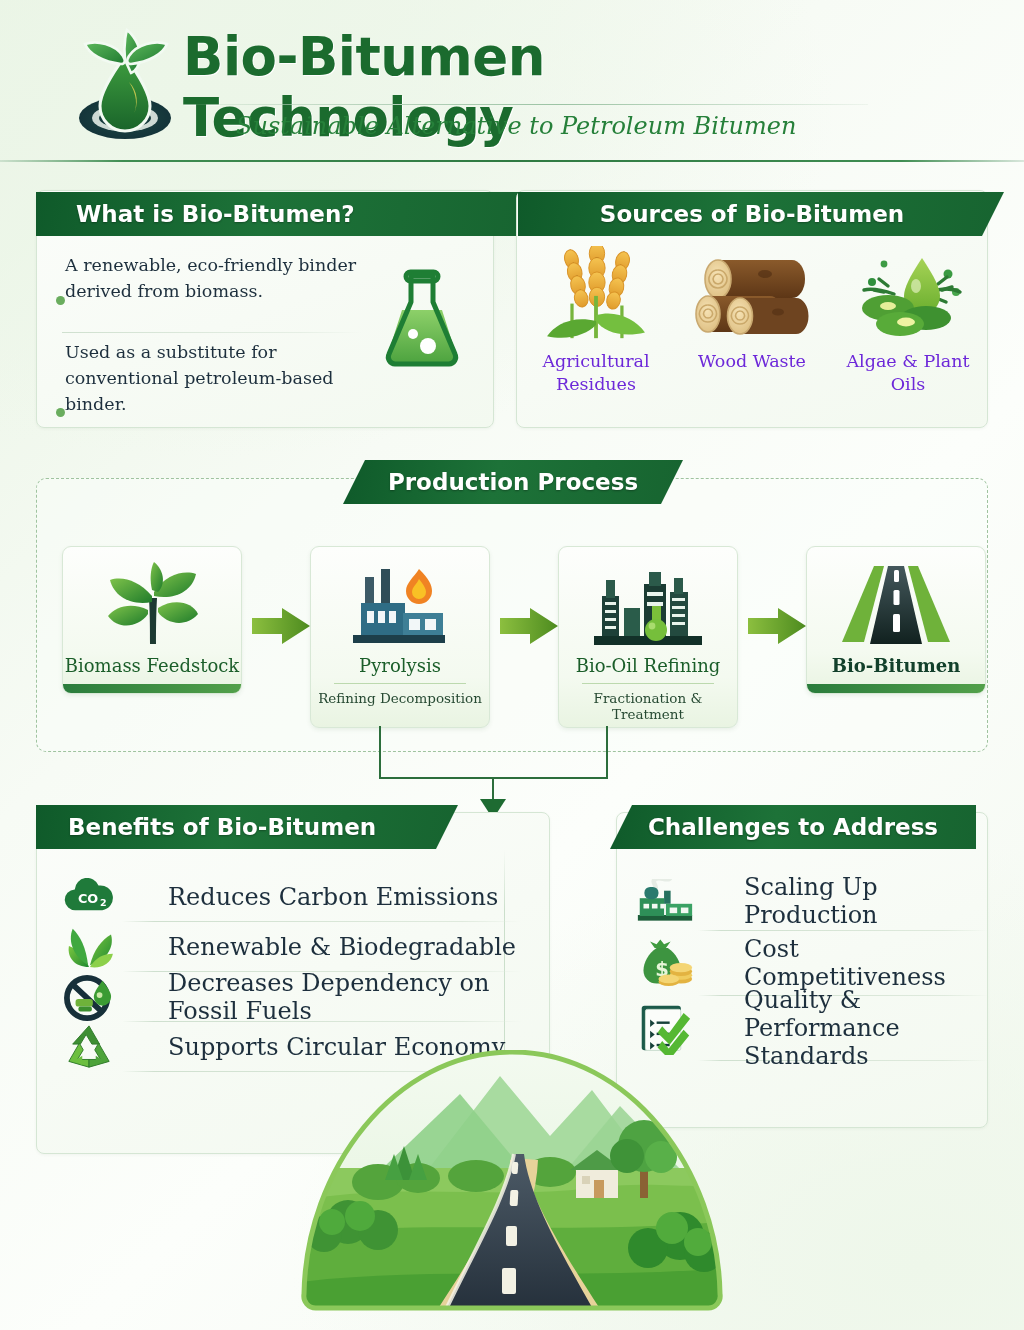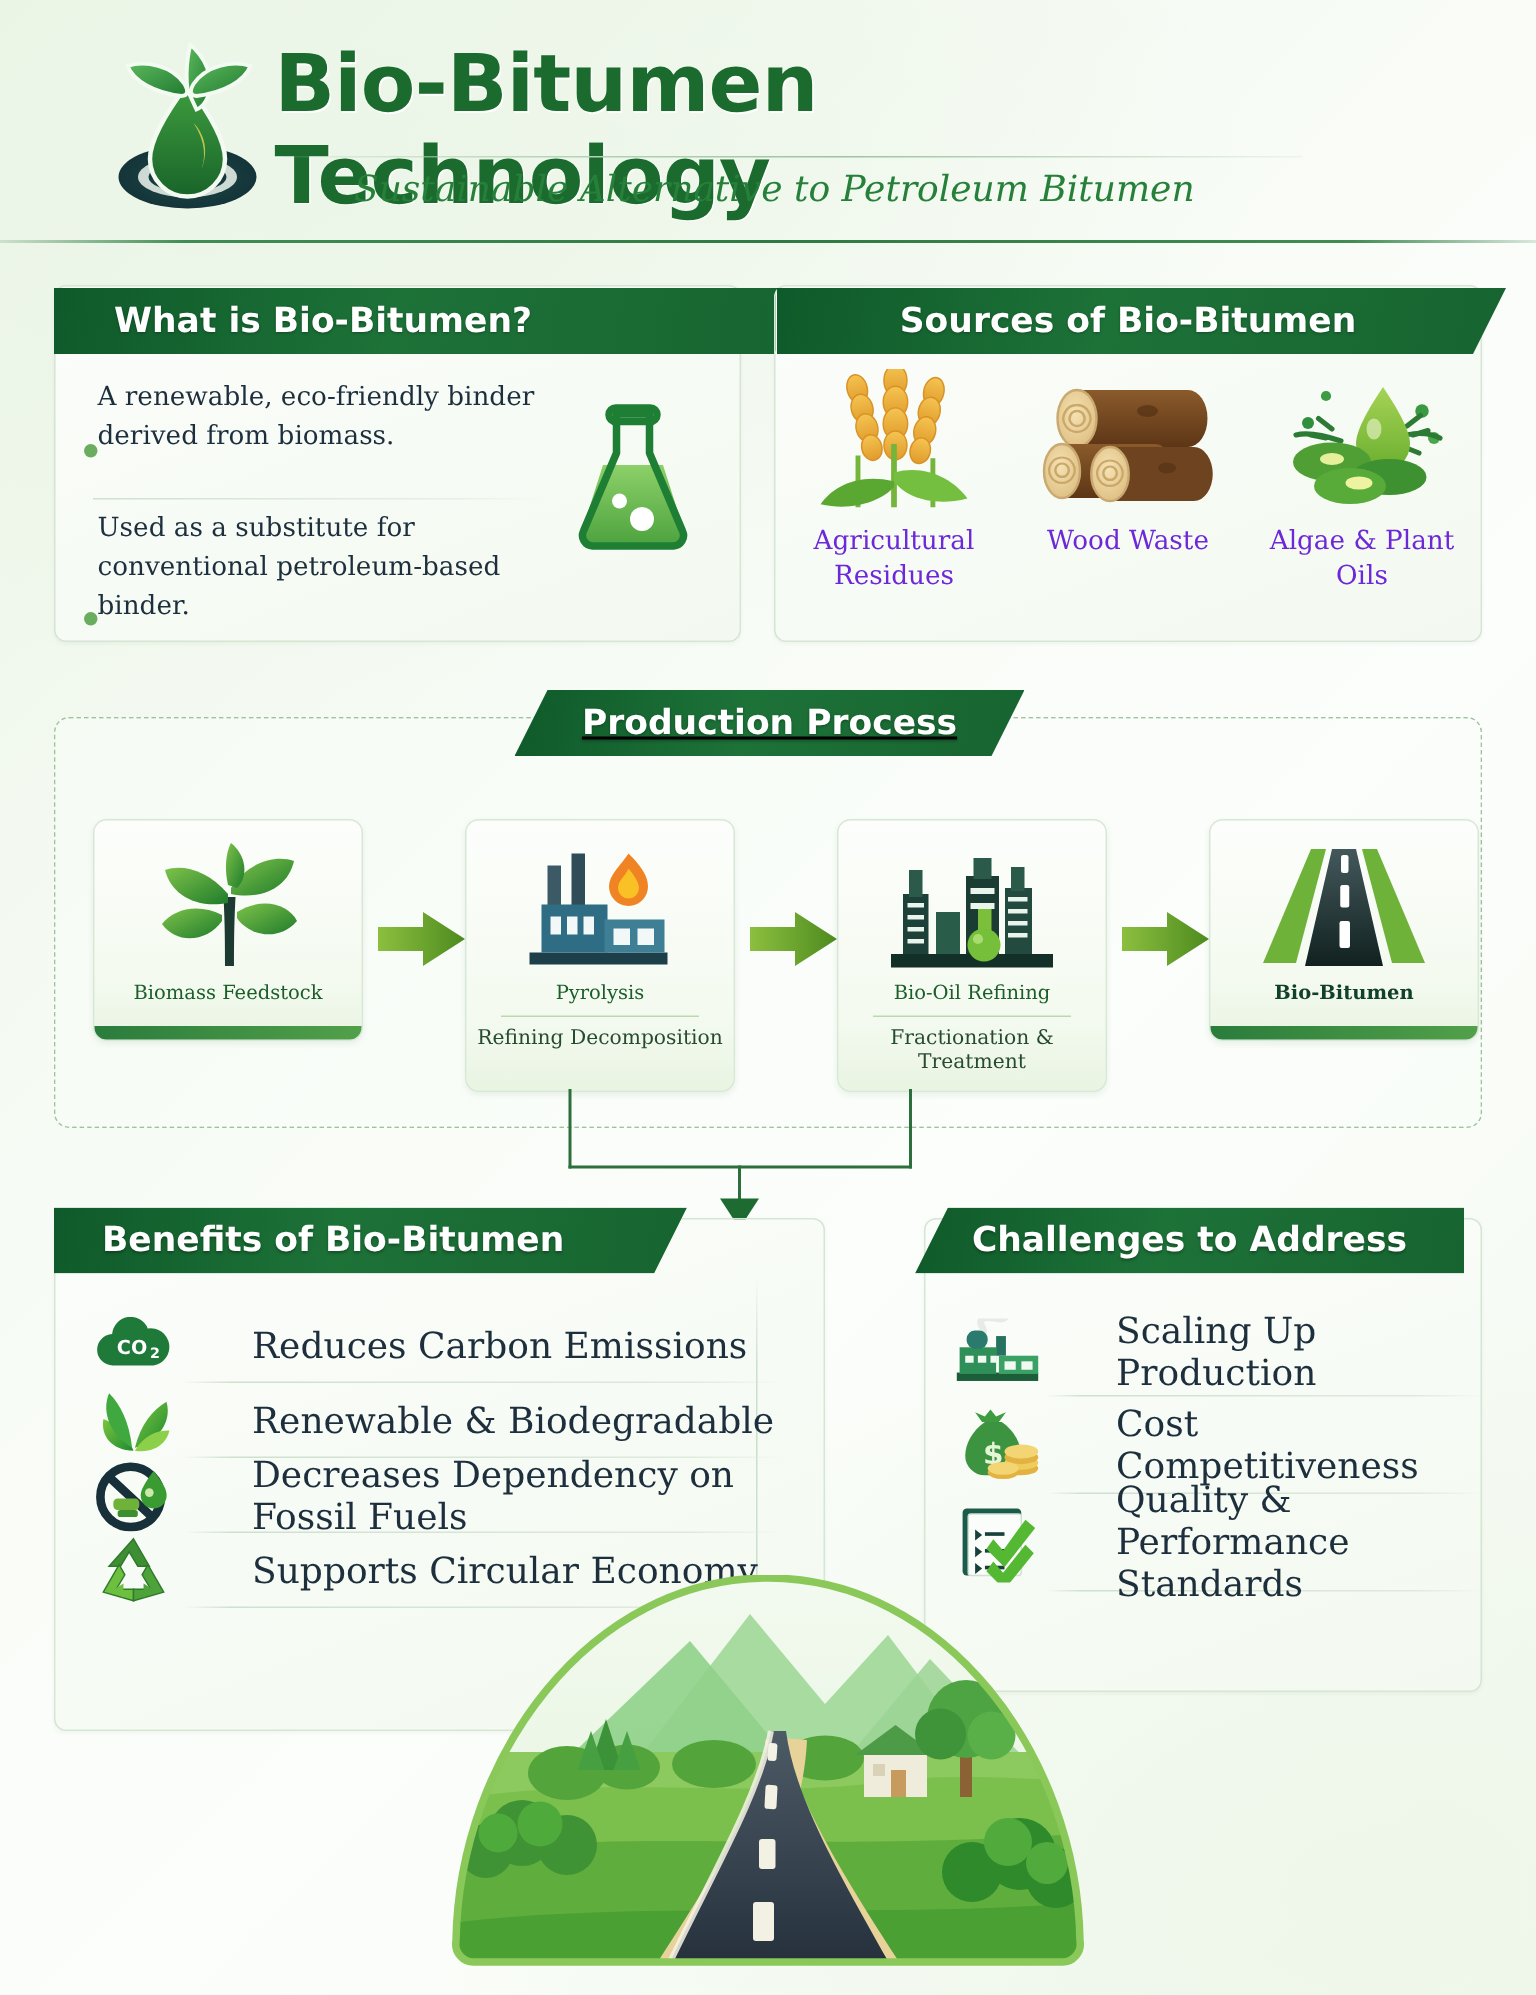--- a/index.html
+++ b/index.html
@@ -31,21 +31,21 @@
   .card{position:absolute;border:1px solid #d5e6d4;border-radius:8px;
     background:linear-gradient(160deg,#fbfdfa 0%,#f3f9f0 100%);
     box-shadow:0 1px 3px rgba(60,100,60,.06);}
   .banner{position:absolute;height:44px;display:flex;align-items:center;
     background:linear-gradient(100deg,#0f5a2a 0%,#1d7238 45%,#176430 100%);
     box-shadow:0 2px 4px rgba(20,70,35,.22);}
   .banner span{font-family:"DejaVu Sans", sans-serif;font-weight:700;font-size:23px;color:#fff;
     text-shadow:0 1px 2px rgba(0,0,0,.3);white-space:nowrap;}
   .skew-r{clip-path:polygon(0 0,100% 0,calc(100% - 22px) 100%,0 100%);}
   .skew-l{clip-path:polygon(22px 0,100% 0,100% 100%,0 100%);}
-  .skew-both{clip-path:polygon(22px 0,100% 0,calc(100% - 22px) 100%,0 100%);text-decoration:underline;}
+  .skew-both{clip-path:polygon(22px 0,100% 0,calc(100% - 22px) 100%,0 100%);}
 
   
   #card-what{left:36px;top:190px;width:456px;height:236px;}
   #banner-what{left:36px;top:192px;width:462px;padding-left:40px;}
   .bullets{position:absolute;left:56px;top:252px;width:330px;}
   .bullet{display:flex;align-items:flex-end;margin-bottom:8px;}
   .bullet .dot{width:9px;height:9px;border-radius:50%;background:#6aad5e;margin-top:9px;flex:0 0 9px;}
   .bullet .txt{font-family:"DejaVu Serif", serif;font-size:17.5px;line-height:1.5;color:#1d2f3d;}
   .bullet-sep{position:absolute;left:62px;top:332px;width:300px;height:1px;
     background:linear-gradient(90deg,#cfe0cf,#e6efe5 80%,transparent);}
@@ -65,21 +65,21 @@
     border:1.6px dashed #9fc39f;border-radius:10px;background:rgba(250,253,249,.5);}
   #banner-proc{left:343px;top:460px;width:340px;justify-content:center;}
   .steps{position:absolute;left:62px;top:546px;width:900px;height:180px;}
   .step{position:absolute;width:178px;border:1px solid #d8e8d6;border-radius:9px;
     background:linear-gradient(180deg,#fdfefc 0%,#f4faf0 72%,#e9f4e2 100%);
     box-shadow:0 2px 4px rgba(60,100,60,.09);
     display:flex;flex-direction:column;align-items:center;}
   .step.tall{height:180px;}
   .step.short{height:146px;}
   .step-ico{height:92px;display:flex;align-items:center;justify-content:center;padding-top:12px;}
-  .step-title{font-family:"DejaVu Serif", serif;font-size:13px;color:#1b5e2a;
+  .step-title{font-family:"DejaVu Serif", serif;font-size:18px;color:#1b5e2a;
     font-weight:400;margin-top:4px;text-align:right;}
   .step-title.dark{color:#12402b;font-weight:700;}
   .step-sub-line{width:132px;height:1px;background:#bcd9ae;margin:7px 0 6px;}
   .step-sub{font-family:"DejaVu Serif", serif;font-size:13.5px;color:#274a33;text-align:center;}
   .step-base{position:absolute;left:0;bottom:0;width:100%;height:9px;border-radius:0 0 8px 8px;
     background:linear-gradient(90deg,#2a7c3c,#52a04a);}
   .arrow{position:absolute;top:60px;width:58px;height:40px;}
 
   
   .conn{position:absolute;background:#2c6e3c;}

